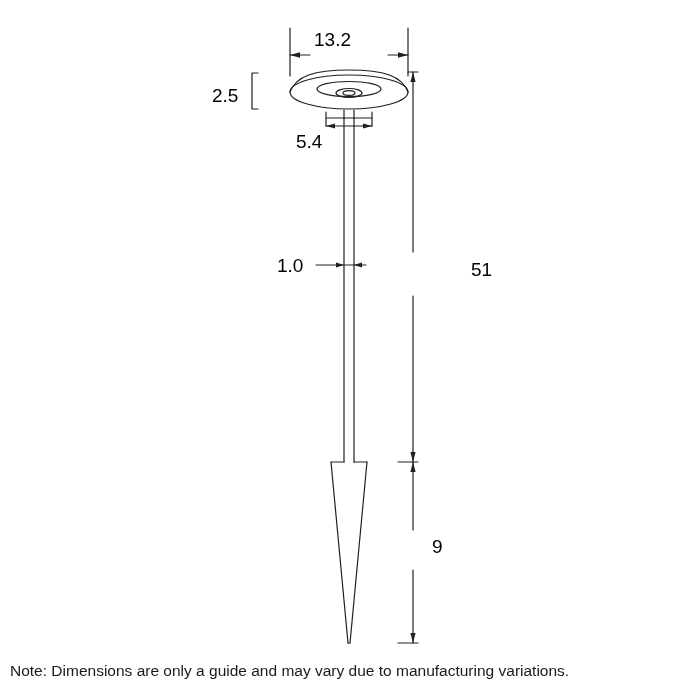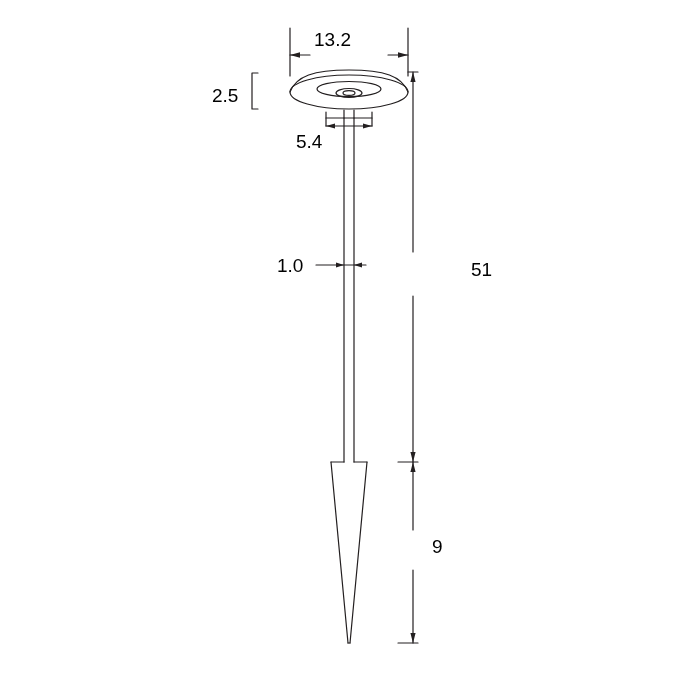--- a/index.html
+++ b/index.html
@@ -140,14 +140,15 @@
     </g>
   </svg>
 
   <div class="dim-label lbl-13-2">13.2</div>
   <div class="dim-label lbl-2-5">2.5</div>
   <div class="dim-label lbl-5-4">5.4</div>
   <div class="dim-label lbl-1-2">1.0</div>
   <div class="dim-label lbl-51">51</div>
   <div class="dim-label lbl-16">9</div>
 
+  <div class="note">Note: Dimensions are only a guide and may vary due to manufacturing variations.</div>
 
 </div>
 
 </body></html>

